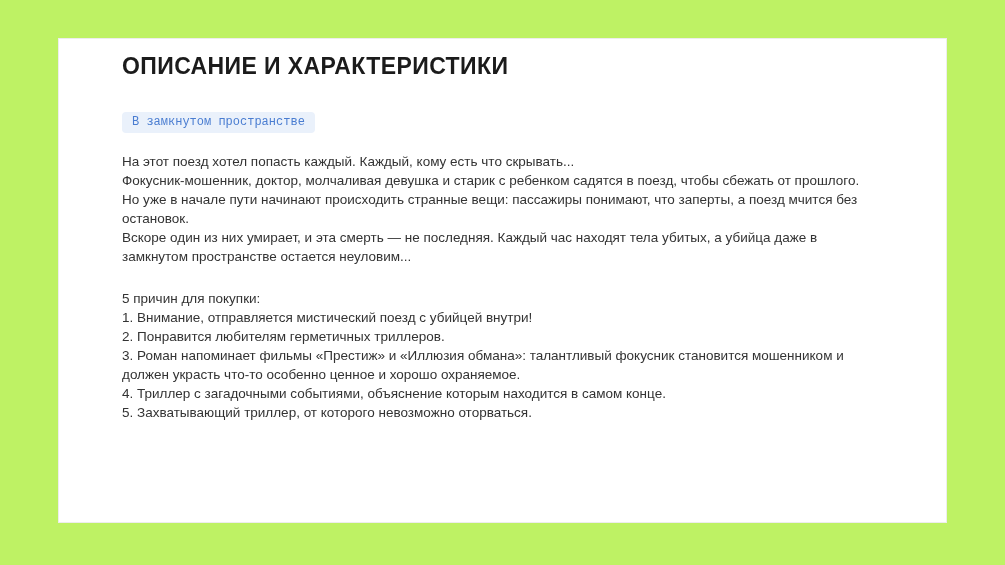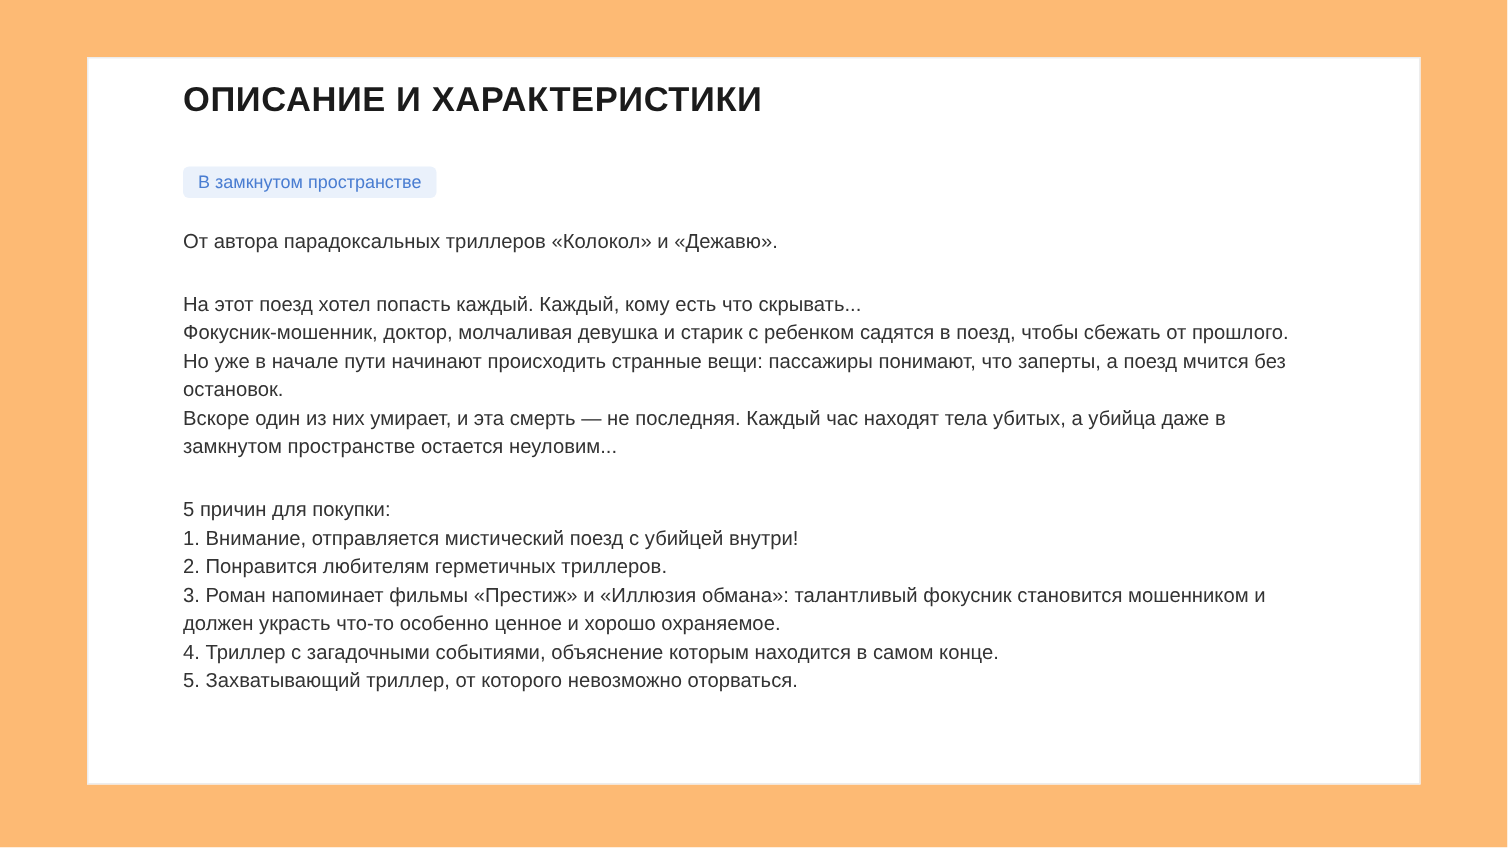--- a/index.html
+++ b/index.html
@@ -7,21 +7,21 @@
     width: 1005px;
     height: 565px;
     background: #ffffff;
     font-family: "Liberation Sans", sans-serif;
     overflow: hidden;
   }
   .page {
     position: relative;
     width: 1005px;
     height: 565px;
-    background: #fdba74;
+    background: #bef264;
   }
   .card {
     position: absolute;
     left: 58px;
     top: 38px;
     width: 889px;
     height: 485px;
     background: #ffffff;
     border: 1px solid #ededed;
     padding: 13px 60px 0 63px;
@@ -37,20 +37,21 @@
   .tag-row {
     margin-top: 31px;
   }
   .tag {
     display: inline-block;
     font-size: 12px;
     line-height: 13px;
     padding: 4px 10px;
     border-radius: 4px;
     cursor: pointer;
+    font-family: Liberation Mono, monospace;
   }
   .body-text {
     margin-top: 19px;
     max-width: 815px;
     font-size: 13.5px;
     line-height: 19px;
     color: #333333;
   }
   .para {
     white-space: pre-line;
@@ -61,21 +62,20 @@
 </head>
 <body>
 
 <div class="page">
   <div class="card">
     <h2 class="card-title">ОПИСАНИЕ И ХАРАКТЕРИСТИКИ</h2>
     <div class="tag-row">
       <span class="tag" id="tag-badge" style="color: rgb(74, 125, 209); background: rgb(234, 241, 251);">В замкнутом пространстве</span>
     </div>
     <div class="body-text" id="paragraphs" style="color: rgb(51, 51, 51);">
-        <p class="para">От автора парадоксальных триллеров «Колокол» и «Дежавю».</p>
         <p class="para">На этот поезд хотел попасть каждый. Каждый, кому есть что скрывать...
 Фокусник-мошенник, доктор, молчаливая девушка и старик с ребенком садятся в поезд, чтобы сбежать от прошлого.
 Но уже в начале пути начинают происходить странные вещи: пассажиры понимают, что заперты, а поезд мчится без остановок.
 Вскоре один из них умирает, и эта смерть — не последняя. Каждый час находят тела убитых, а убийца даже в замкнутом пространстве остается неуловим...</p>
         <p class="para">5 причин для покупки:
 1. Внимание, отправляется мистический поезд с убийцей внутри!
 2. Понравится любителям герметичных триллеров.
 3. Роман напоминает фильмы «Престиж» и «Иллюзия обмана»: талантливый фокусник становится мошенником и должен украсть что-то особенно ценное и хорошо охраняемое.
 4. Триллер с загадочными событиями, объяснение которым находится в самом конце.
 5. Захватывающий триллер, от которого невозможно оторваться.</p>

